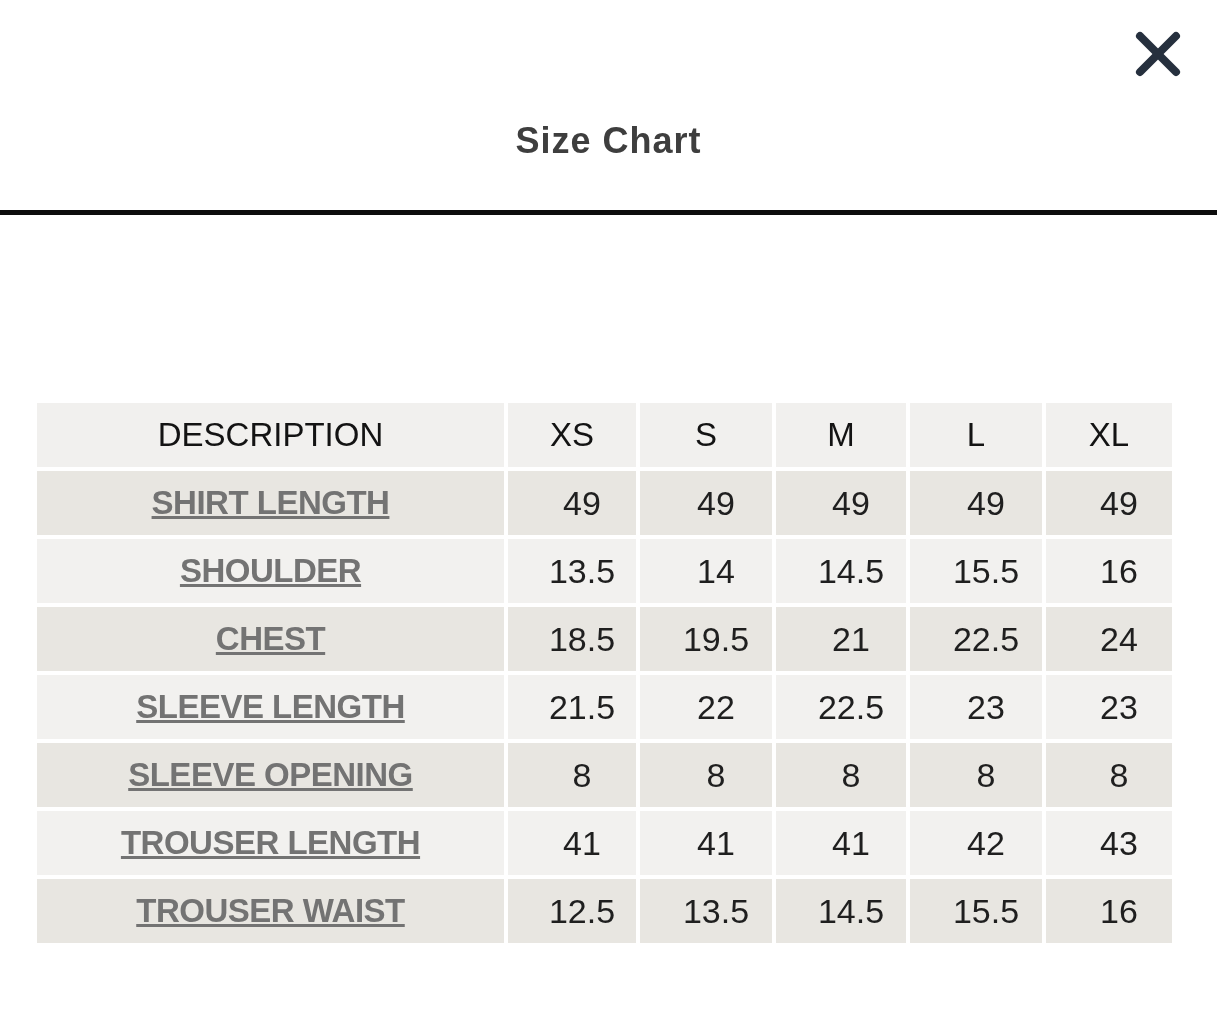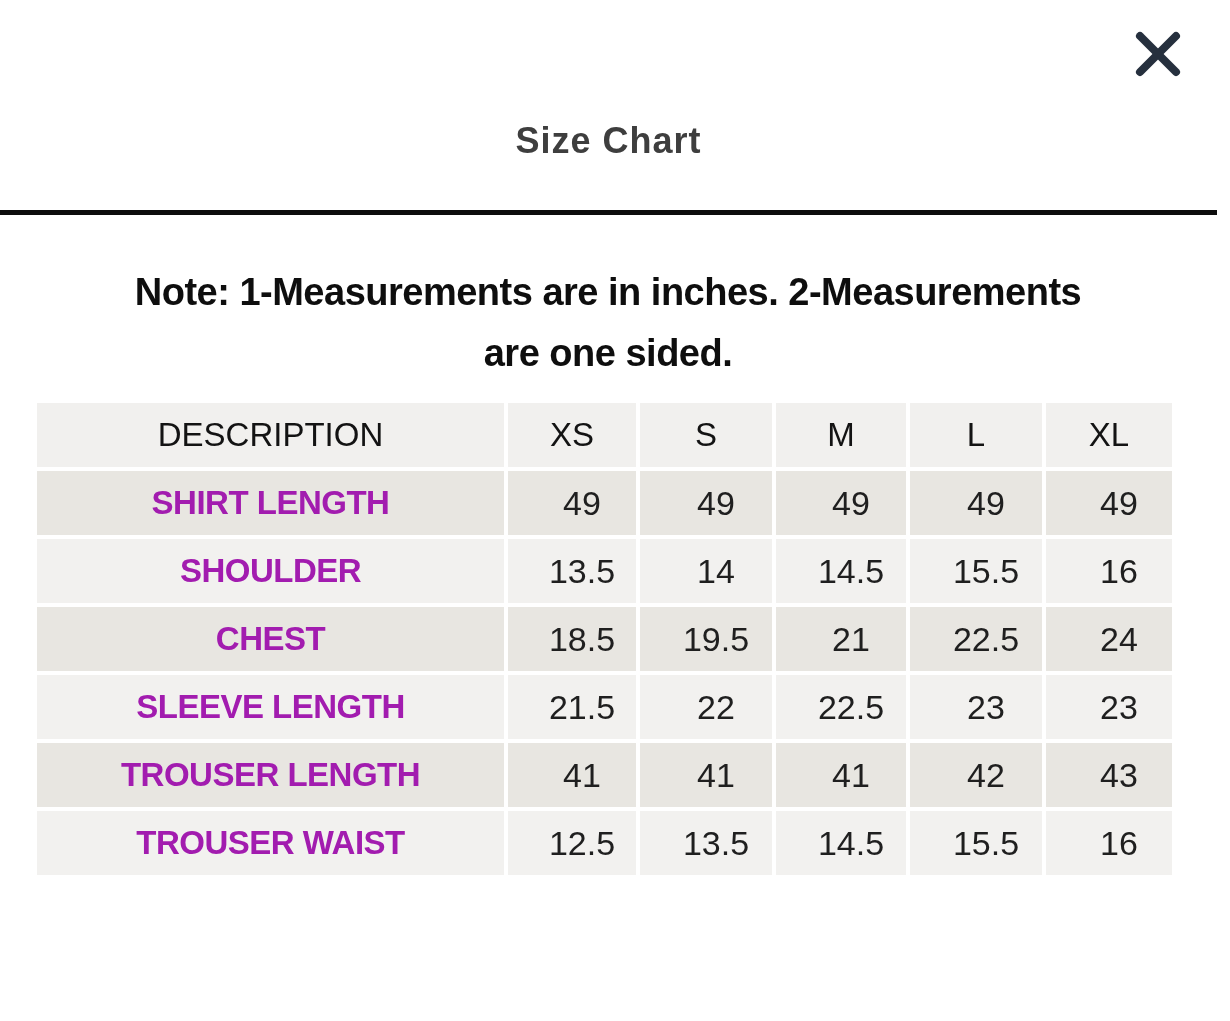--- a/index.html
+++ b/index.html
@@ -85,22 +85,23 @@
   thead th {
     background: #f1f0ee;
     font-size: 33px; font-weight: 400;
     color: #131313;
     letter-spacing: 0px;
   }
   tbody tr:nth-child(odd) td { background: #e8e6e1; }
   tbody tr:nth-child(even) td { background: #f2f1ef; }
   td.label-cell {
     font-size: 33px; font-weight: 700;
-    color: #a21caf;
+    color: #737373;
     letter-spacing: -0.5px;
+    text-decoration: underline;
   }
   td.value-cell {
     font-size: 34px; font-weight: 400;
     color: #1f1f1f;
     padding-left: 20px;
   }
 </style>
 </head>
 <body>
 
@@ -116,24 +117,20 @@
       <span style="display:flex">
         <svg width="48" height="48" viewBox="0 0 48 48">
           <line x1="6" y1="6" x2="42" y2="42" stroke="#26303e" stroke-width="8" stroke-linecap="round"></line>
           <line x1="42" y1="6" x2="6" y2="42" stroke="#26303e" stroke-width="8" stroke-linecap="round"></line>
         </svg>
       </span>
     </button>
 
     <div class="divider"></div>
 
-    <div class="note">
-      <span>Note: 1-Measurements are in inches. 2-Measurements</span><br>
-      <span>are one sided.</span>
-    </div>
 
     <table class="size-chart">
       <colgroup>
         <col style="width:467px">
         <col style="width:128px">
         <col style="width:132px">
         <col style="width:130px">
         <col style="width:132px">
         <col style="width:126px">
       </colgroup>
@@ -174,20 +171,28 @@
           </tr>
           <tr>
             <td class="label-cell">SLEEVE LENGTH</td>
             <td class="value-cell">21.5</td>
             <td class="value-cell">22</td>
             <td class="value-cell">22.5</td>
             <td class="value-cell">23</td>
             <td class="value-cell">23</td>
           </tr>
           <tr>
+            <td class="label-cell">SLEEVE OPENING</td>
+            <td class="value-cell">8</td>
+            <td class="value-cell">8</td>
+            <td class="value-cell">8</td>
+            <td class="value-cell">8</td>
+            <td class="value-cell">8</td>
+          </tr>
+          <tr>
             <td class="label-cell">TROUSER LENGTH</td>
             <td class="value-cell">41</td>
             <td class="value-cell">41</td>
             <td class="value-cell">41</td>
             <td class="value-cell">42</td>
             <td class="value-cell">43</td>
           </tr>
           <tr>
             <td class="label-cell">TROUSER WAIST</td>
             <td class="value-cell">12.5</td>

